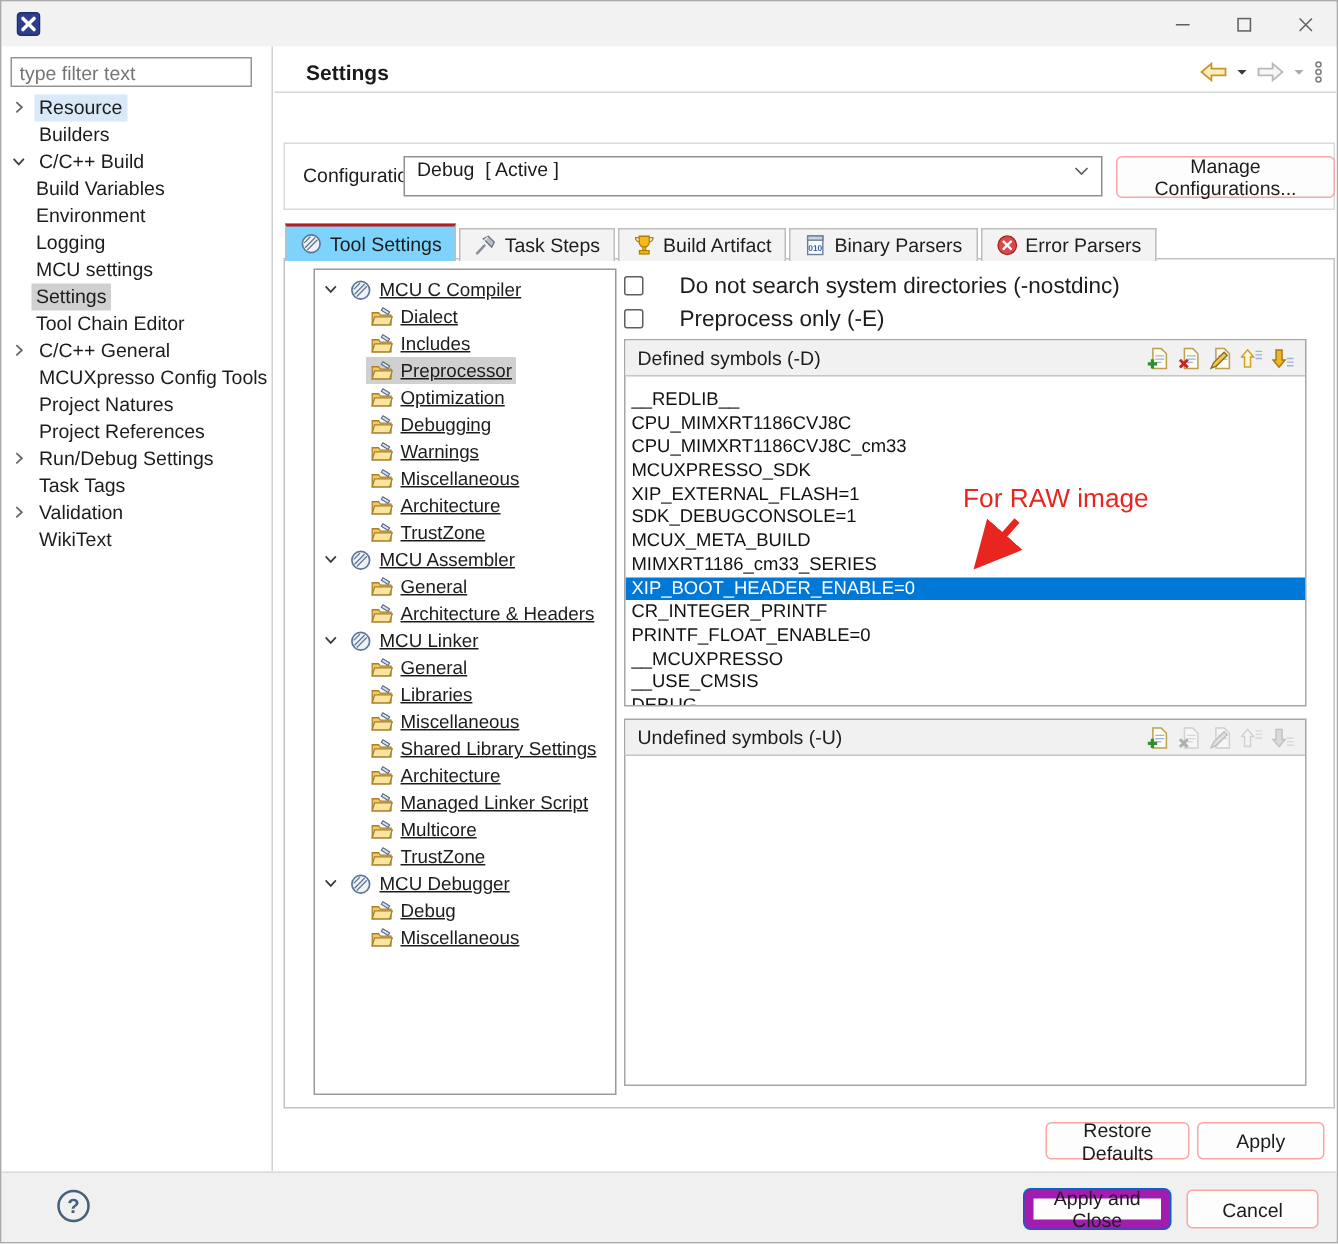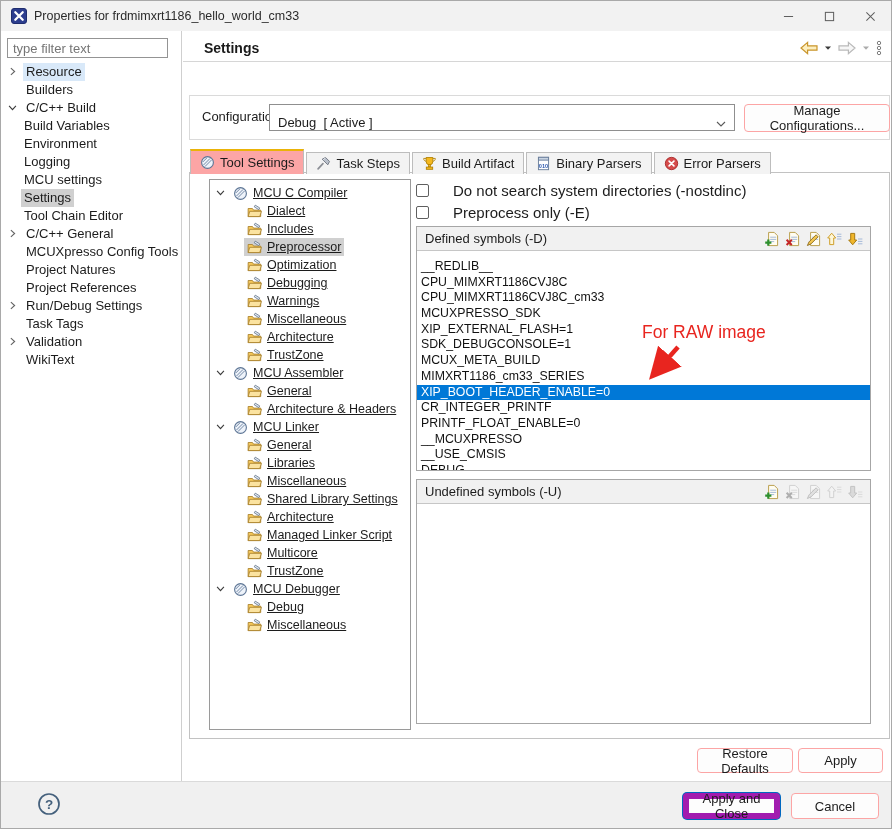--- a/index.html
+++ b/index.html
@@ -32,32 +32,32 @@
   .side-label.selected { background:#d0d0d0; }
   
   .main { position:absolute; left:182px; top:30px; width:710px; height:750px; background:#fff; }
   .page-title { position:absolute; left:21px; top:9px; font-size:14px; font-weight:bold; color:#1a1a1a; }
   .nav-icons { position:absolute; right:10px; top:9px; display:flex; align-items:center; gap:5px; }
   .nav-icons .icon svg { display:block; }
   .header-sep { position:absolute; left:0; top:30px; width:710px; height:1px; background:#d6d6d6; }
   .config-box { position:absolute; left:6px; top:64px; width:701px; height:45px; border:1px solid #dadada; }
   .config-label { position:absolute; left:12px; top:13px; font-size:13px; }
   .combo { position:absolute; left:79px; top:8px; width:466px; height:27px; border:1px solid #8f8f8f;
-    display:flex; align-items:flex-end; padding:0 8px; font-size:13px; background:#fff; }
+    display:flex; align-items:flex-start; padding:0 8px; font-size:13px; background:#fff; }
   .combo-value { white-space:pre; }
   .combo .icon { margin-left:auto; }
   .btn { border:1px solid #fca5a5; background:#fdfdfd; border-radius:4px; font:13px "Liberation Sans", sans-serif;
     color:#1c1c1c; display:flex; align-items:center; justify-content:center; cursor:default; }
   .manage-btn { position:absolute; left:554px; top:8px; width:146px; height:28px; }
   
   .tabs { position:absolute; left:7px; top:118px; height:25px; display:flex; align-items:flex-end; z-index:3; }
   .tab { height:22px; display:flex; align-items:center; gap:5px; padding:0 9px; border:1px solid #bdbdbd;
     border-bottom:none; background:#f3f3f3; font-size:13px; margin-right:2px; white-space:nowrap; }
   .tab .icon svg { width:15px; height:15px; display:block; }
-  .tab.active { background:#fca5a5; height:25px; border-top:2px solid #eab308;justify-content:space-between; }
+  .tab.active { background:#7dd3fc; height:25px; border-top:2px solid #b91c1c;justify-content:space-between; }
   .content-box { position:absolute; left:6px; top:141px; width:701px; height:567px; border:1px solid #c2c2c2; background:#fff; }
   
   .tool-tree-box { position:absolute; left:26px; top:148px; width:202px; height:551px; border:1px solid #9a9a9a;
     background:#fff; overflow:hidden; padding-top:4px; z-index:2; }
   .tt-row { position:relative; height:18px; line-height:18px; font-size:12.5px; white-space:nowrap; }
   .tt-row .chev { position:absolute; left:4px; top:2px; }
   .tt-inner { display:inline-flex; align-items:center; gap:5px; padding:0 3px; height:18px;text-decoration:underline; }
   .tt-row.group .tt-inner { margin-left:20px; }
   .tt-row.child .tt-inner { margin-left:34px; }
   .tt-inner .icon svg { width:15px; height:15px; display:block; }
@@ -98,21 +98,20 @@
 
 <div class="window">
 
   <div class="titlebar">
     <span class="app-logo">
         <svg viewBox="0 0 16 16">
           <rect x="0.5" y="0.5" width="15" height="15" rx="2.5" fill="#2d3e8f" stroke="#1f2d6e"></rect>
           <path d="M4.3 4.3 L11.7 11.7 M11.7 4.3 L4.3 11.7" stroke="#fff" stroke-width="2.3" stroke-linecap="round"></path>
         </svg>
       </span>
-    <span class="title-text">Properties for frdmimxrt1186_hello_world_cm33</span>
     <div class="win-controls">
       <span class="win-btn">
           <span class="icon">
             <svg viewBox="0 0 12 12">
               <path d="M1 6 H11" stroke="#5f5f5f" stroke-width="1.1"></path>
             </svg>
           </span>
         </span>
       <span class="win-btn">
           <span class="icon">

